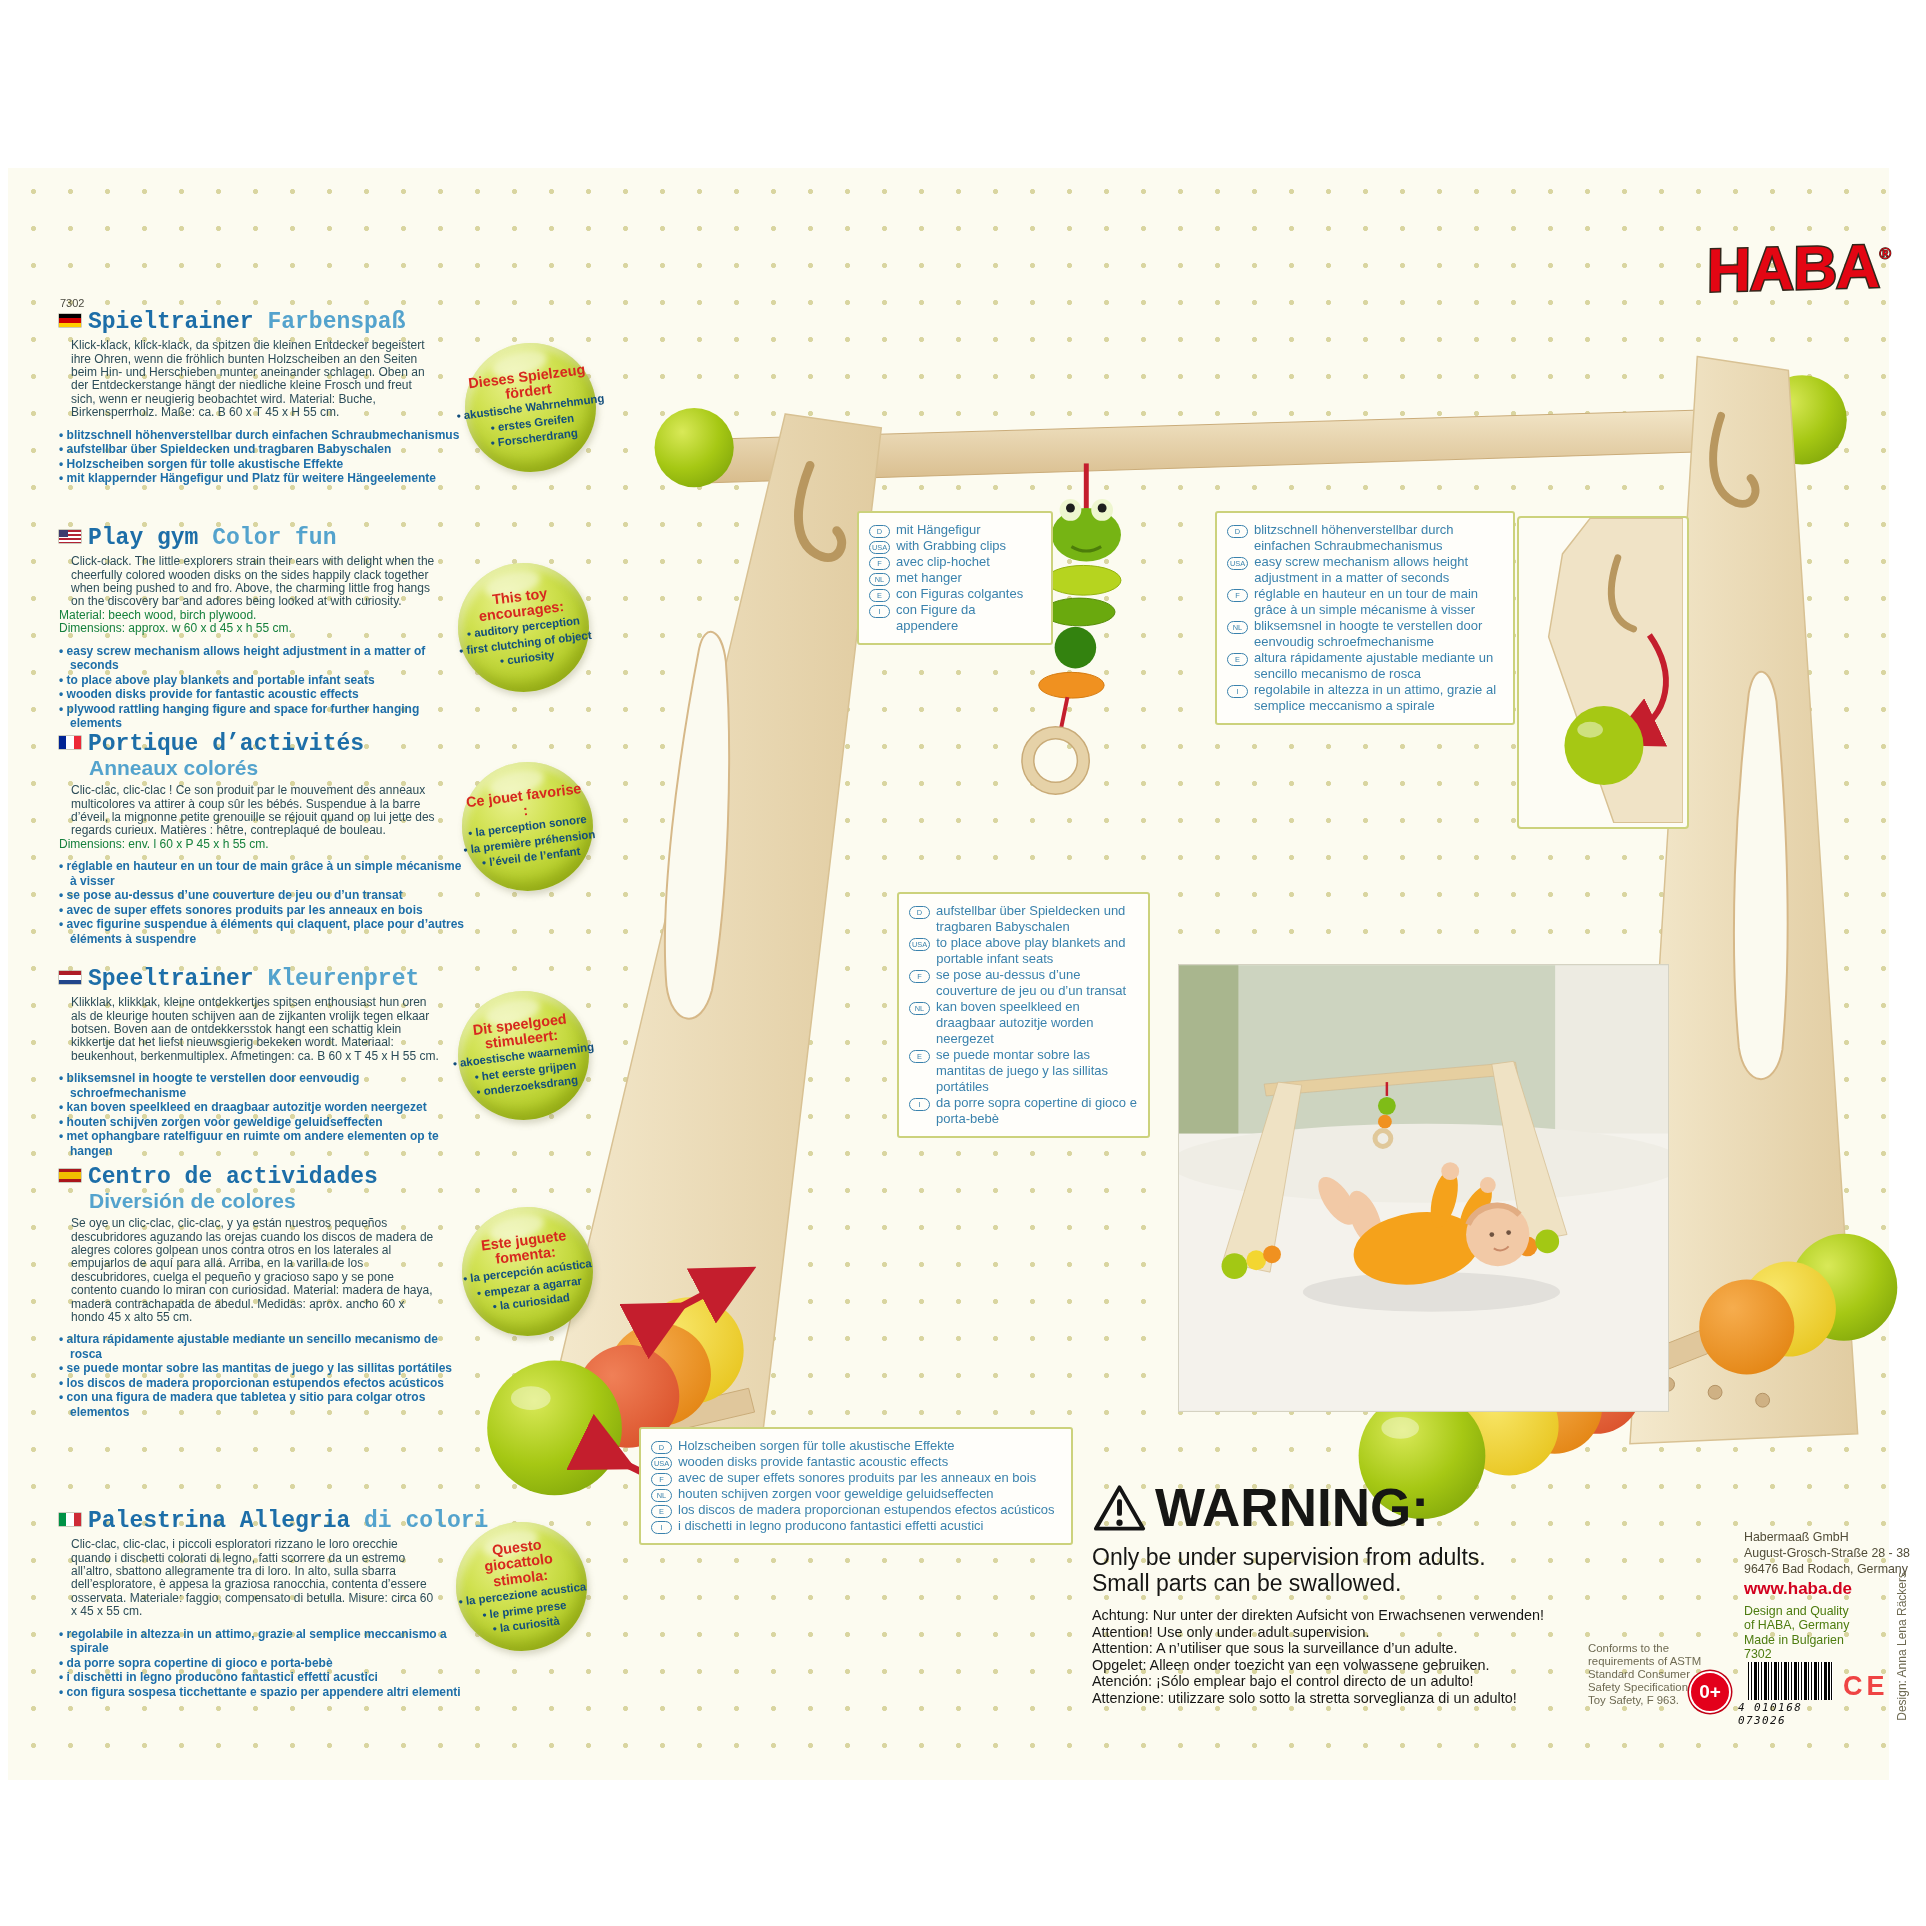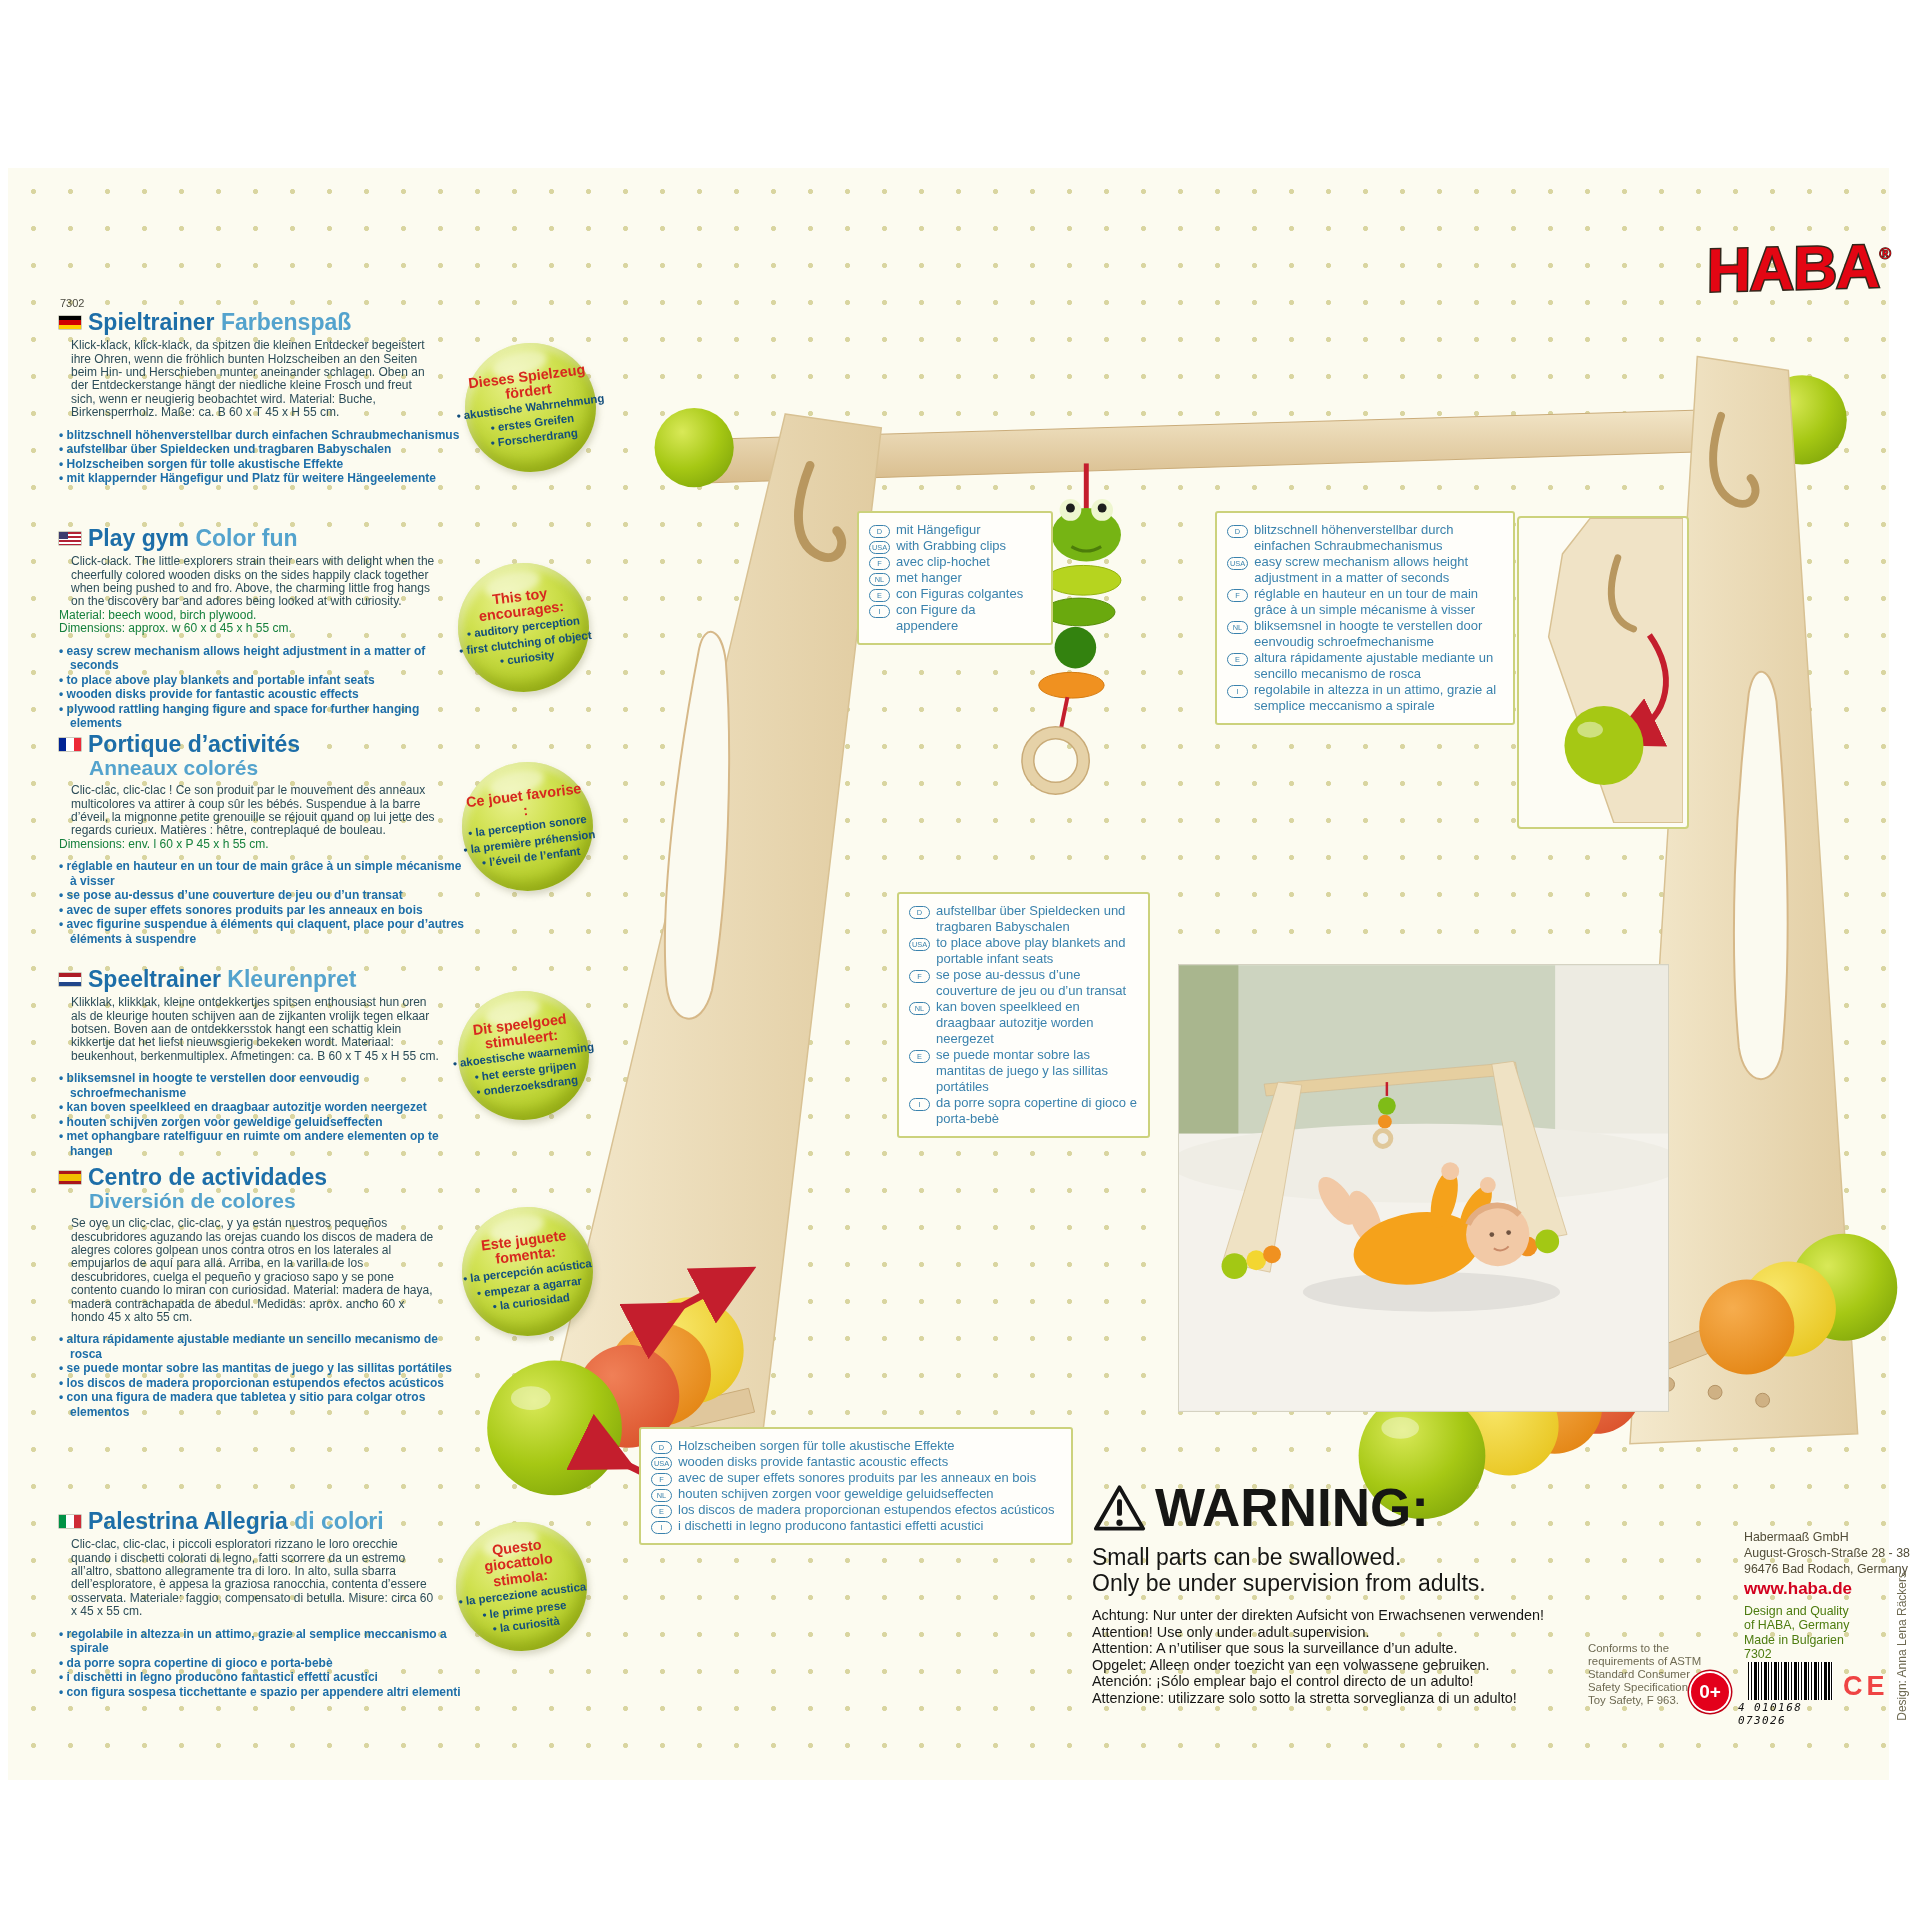--- a/index.html
+++ b/index.html
@@ -7,21 +7,21 @@
     font-family:"Liberation Sans",sans-serif;overflow:hidden;}
   .package{position:absolute;left:8px;top:168px;width:1881px;height:1612px;
     background-color:#fcfbf0;
     background-image:radial-gradient(circle,#d9d5a0 2.2px,rgba(0,0,0,0) 2.9px);
     background-size:37px 37px;background-position:7px 5px;z-index:0;}
   .prod-svg{position:absolute;left:0;top:0;z-index:1;pointer-events:none;}
 
   
   .sec{position:absolute;left:59px;width:432px;z-index:2;}
   .sec-code{font-size:11px;color:#4a4a40;margin:0 0 1px 1px;}
-  .sec h2{font-size:23px;font-weight:bold;color:#1d6ea8;margin:0;line-height:1.05;}
+  .sec h2{font-size:23px;font-weight:bold;color:#1d6ea8;margin:0;line-height:1.05;font-family:Liberation Mono, monospace;}
   .sec h2 .t2{color:#54a3cd;}
   .sec .sub{font-size:21px;font-weight:bold;color:#54a3cd;line-height:1.05;margin:1px 0 0 30px;}
   .sec p.body{margin:5px 0 0 12px;font-size:12px;line-height:13.4px;color:#2c4d59;width:368px;}
   .sec p.cont{margin:0;font-size:12px;line-height:13.4px;color:#15803d;width:368px;}
   .sec ul{list-style:none;margin:8px 0 0 0;padding:0;width:410px;}
   .sec li{font-size:12px;line-height:14.5px;font-weight:bold;color:#1d6ea8;
     padding-left:11px;text-indent:-11px;}
   .sec li::before{content:"• ";}
   .flag{position:relative;display:inline-block;width:22px;height:13px;margin:0 7px 2px 0;
     vertical-align:middle;box-shadow:0 0 0 0.5px #9a9a8a;}
@@ -481,22 +481,22 @@
   <div class="warn">
     <div class="warn-head">
       <svg width="55" height="50" viewBox="0 0 56 50">
         <path d="M28 4 L52 46 L4 46 Z" fill="none" stroke="#141414" stroke-width="4" stroke-linejoin="round"></path>
         <rect x="25.5" y="16" width="5" height="17" rx="2" fill="#141414"></rect>
         <circle cx="28" cy="40" r="3.2" fill="#141414"></circle>
       </svg>
       <div class="warn-title">WARNING:</div>
     </div>
     <div class="warn-en">
+      <div>Only be under supervision from adults.</div>
       <div>Small parts can be swallowed.</div>
-      <div>Only be under supervision from adults.</div>
     </div>
     <div class="warn-intl">
       <div>Achtung: Nur unter der direkten Aufsicht von Erwachsenen verwenden!</div>
       <div>Attention! Use only under adult supervision.</div>
       <div>Attention: A n’utiliser que sous la surveillance d’un adulte.</div>
       <div>Opgelet: Alleen onder toezicht van een volwassene gebruiken.</div>
       <div>Atención: ¡Sólo emplear bajo el control directo de un adulto!</div>
       <div>Attenzione: utilizzare solo sotto la stretta sorveglianza di un adulto!</div>
     </div>
   </div>

